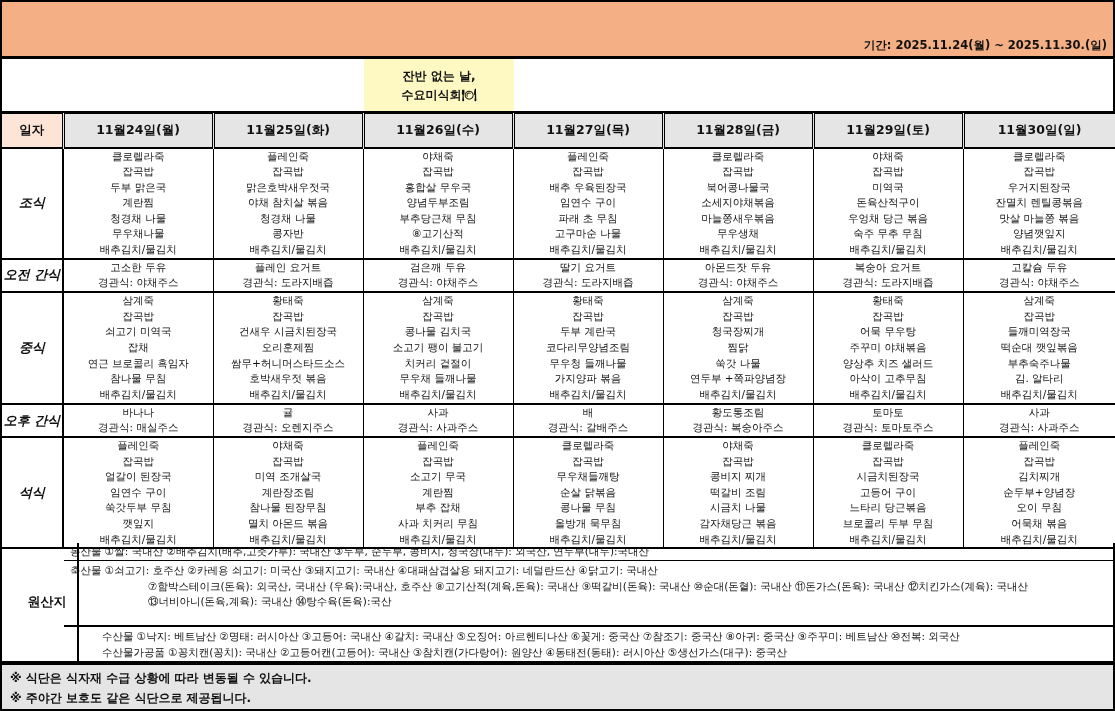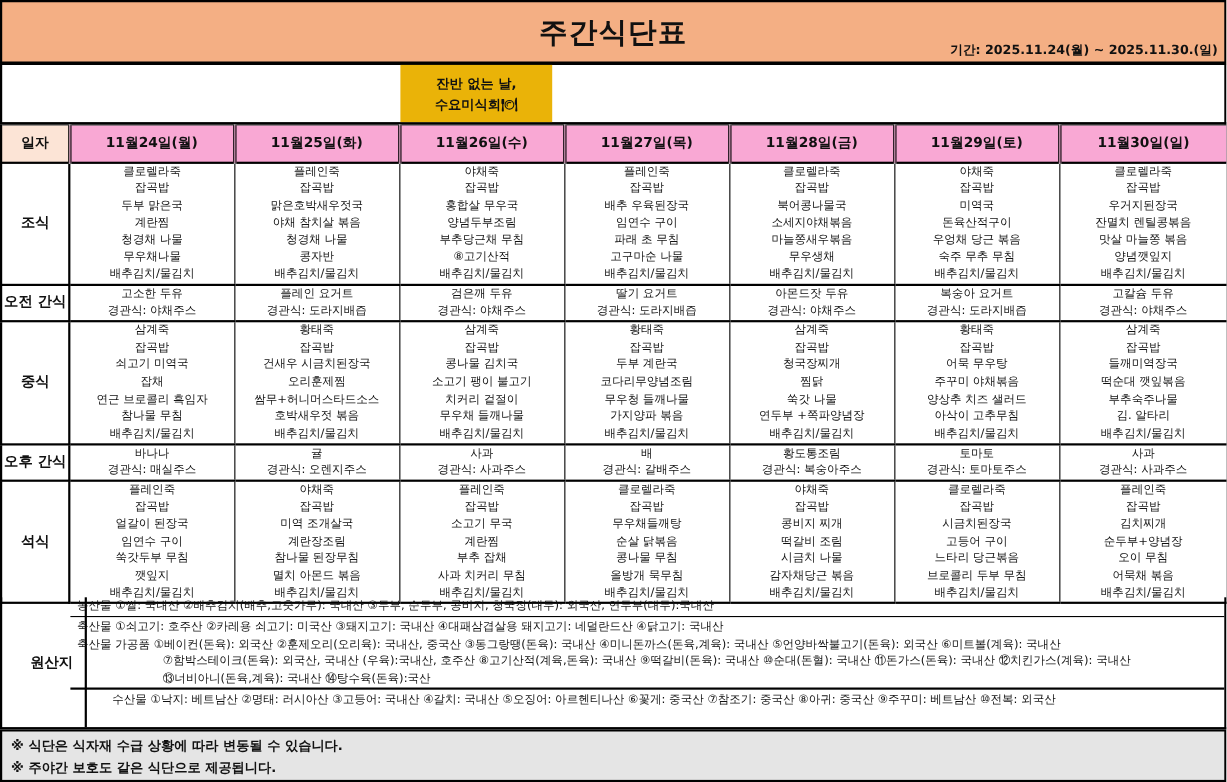--- a/index.html
+++ b/index.html
@@ -16,43 +16,43 @@
   }
   .period-text {
     position: absolute; right: 6px; top: 36px; font-size: 11.5px; font-weight: bold;
   }
 
   .notice-row {
     position: absolute; left: 0; top: 59px; width: 1115px; height: 54px;
     border-left: 2px solid #000; border-right: 2px solid #000; border-bottom: 2px solid #000;
   }
   .notice-cell {
-    position: absolute; left: 362px; top: 0; width: 138px; height: 52px;
-    background: #eab308; text-align: center; font-size: 12px; font-weight: bold;
+    position: absolute; left: 362px; top: 0; width: 150px; height: 52px;
+    background: #fef9c3; text-align: center; font-size: 12px; font-weight: bold;
     padding-top: 8px; line-height: 19px;
   }
 
   table.menu {
     position: absolute; left: 0; top: 113px; width: 1115px;
     border-collapse: collapse; table-layout: fixed;
   }
   table.menu td, table.menu th {
     border: 1px solid #000; text-align: center; vertical-align: middle;
     font-size: 10.5px; font-weight: normal; line-height: 15.6px; padding: 0; margin-left: 26px;
   }
   table.menu th.day {
-    background: #f9a8d4; height: 34px; font-size: 12.5px; font-weight: bold;
+    background: #e5e5e5; height: 34px; font-size: 12.5px; font-weight: bold;
     border-left: 3px double #000; border-right: 3px double #000; border-bottom: 2px solid #000;
   }
   table.menu th.label-head {
     background: #FCE4D6; font-size: 12.5px; font-weight: bold;
     border-left: 2px solid #000; border-bottom: 2px solid #000; border-right: 2px solid #000;
   }
   table.menu td.meal-label {
-    font-size: 13px; font-weight: bold; border-left: 2px solid #000; border-right: 2px solid #000;
+    font-size: 13px; font-weight: bold; border-left: 2px solid #000; border-right: 2px solid #000; font-style: italic;
   }
   table.menu tr.meal-row td { border-bottom: 2px solid #000; }
   table.menu td.last-col { border-right: 2px solid #000; }
   .cell-line { display: block; white-space: nowrap; }
 
   .origin {
     position: absolute; left: 0; top: 543px; width: 1115px; height: 120px;
     border-left: 2px solid #000; border-right: 2px solid #000; border-bottom: 2px solid #000;
   }
   .origin-label {
@@ -74,21 +74,20 @@
     position: absolute; left: 0; top: 663px; width: 1115px; height: 48px;
     background: #e5e5e5; border: 2px solid #000; border-top: 2px solid #000;
     padding: 3px 0 0 8px; font-size: 12px; font-weight: bold; line-height: 20px;
   }
   .footer .line { display: block; }
 </style>
 </head>
 <body>
 
 <div class="title-bar">
-  <div class="title-text">주간식단표</div>
   <div class="period-text">기간: 2025.11.24(월) ~ 2025.11.30.(일)</div>
 </div>
 
 <div class="notice-row">
   <div class="notice-cell">
     <span class="line">잔반 없는 날,</span>
     <span class="line">수요미식회🍽</span>
   </div>
 </div>
 
@@ -379,25 +378,25 @@
     </tbody>
 </table>
 
 <div class="origin">
   <div class="origin-label">원산지</div>
   <div class="origin-block b1">
     <span class="line">농산물  ①쌀: 국내산  ②배추김치(배추,고춧가루): 국내산  ③두부, 순두부, 콩비지, 청국장(대두): 외국산, 연두부(대두):국내산</span>
   </div>
   <div class="origin-block b2">
     <span class="line">축산물  ①쇠고기: 호주산  ②카레용 쇠고기: 미국산  ③돼지고기: 국내산  ④대패삼겹살용 돼지고기: 네덜란드산  ④닭고기: 국내산</span>
-    <span class="line">축산물 가공품  ①베이컨(돈육): 외국산  ②훈제오리(오리육): 국내산, 중국산  ③동그랑땡(돈육): 국내산  ④미니돈까스(돈육,계육): 국내산  ⑤언양바싹불고기(돈육): 외국산  ⑥미트볼(계육): 국내산</span>
     <span class="indent">⑦함박스테이크(돈육): 외국산, 국내산 (우육):국내산, 호주산  ⑧고기산적(계육,돈육): 국내산  ⑨떡갈비(돈육): 국내산  ⑩순대(돈혈): 국내산  ⑪돈가스(돈육): 국내산 ⑫치킨가스(계육): 국내산</span>
     <span class="indent">⑬너비아니(돈육,계육): 국내산  ⑭탕수육(돈육):국산</span>
   </div>
   <div class="origin-block b3">
     <span class="line">수산물  ①낙지: 베트남산  ②명태: 러시아산  ③고등어: 국내산  ④갈치: 국내산  ⑤오징어: 아르헨티나산  ⑥꽃게: 중국산  ⑦참조기: 중국산  ⑧아귀: 중국산  ⑨주꾸미: 베트남산  ⑩전복: 외국산</span>
+    <span class="line">수산물가공품  ①꽁치캔(꽁치): 국내산  ②고등어캔(고등어): 국내산  ③참치캔(가다랑어): 원양산  ④동태전(동태): 러시아산  ⑤생선가스(대구): 중국산</span>
   </div>
 </div>
 
 <div class="footer">
   <span class="line">※ 식단은 식자재 수급 상황에 따라 변동될 수 있습니다.</span>
   <span class="line">※ 주야간 보호도 같은 식단으로 제공됩니다.</span>
 </div>
 
 </body></html>

